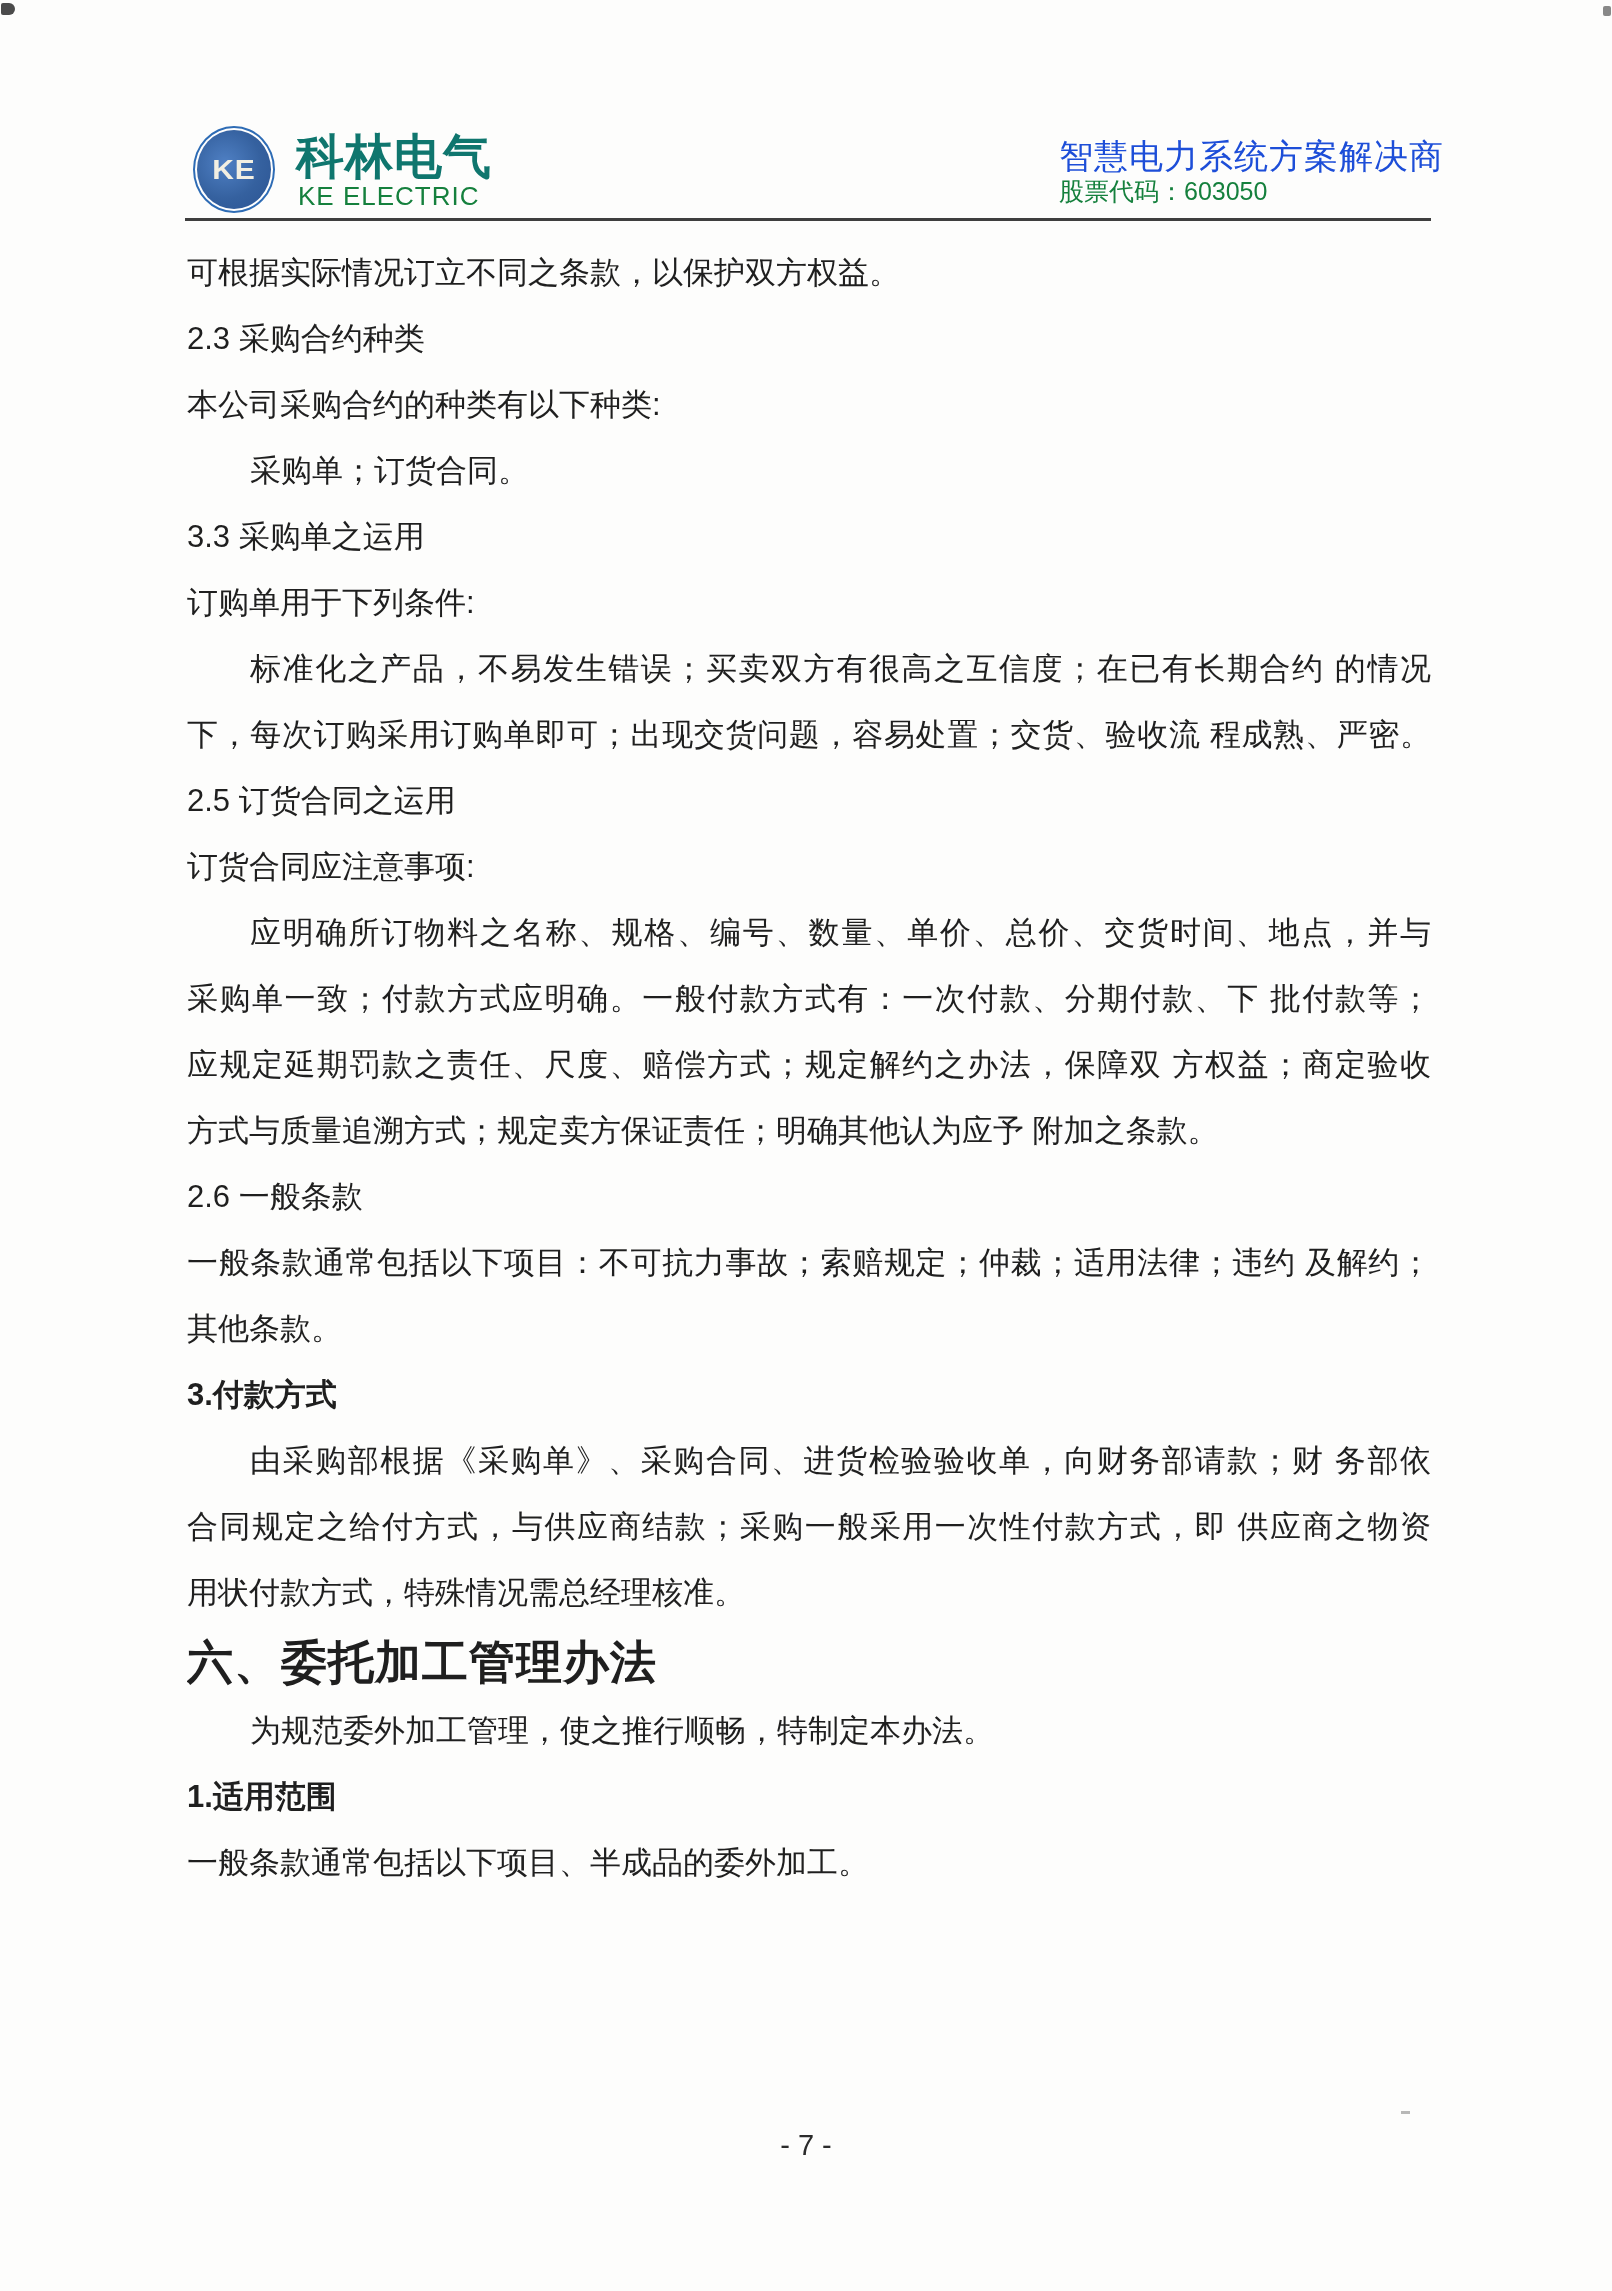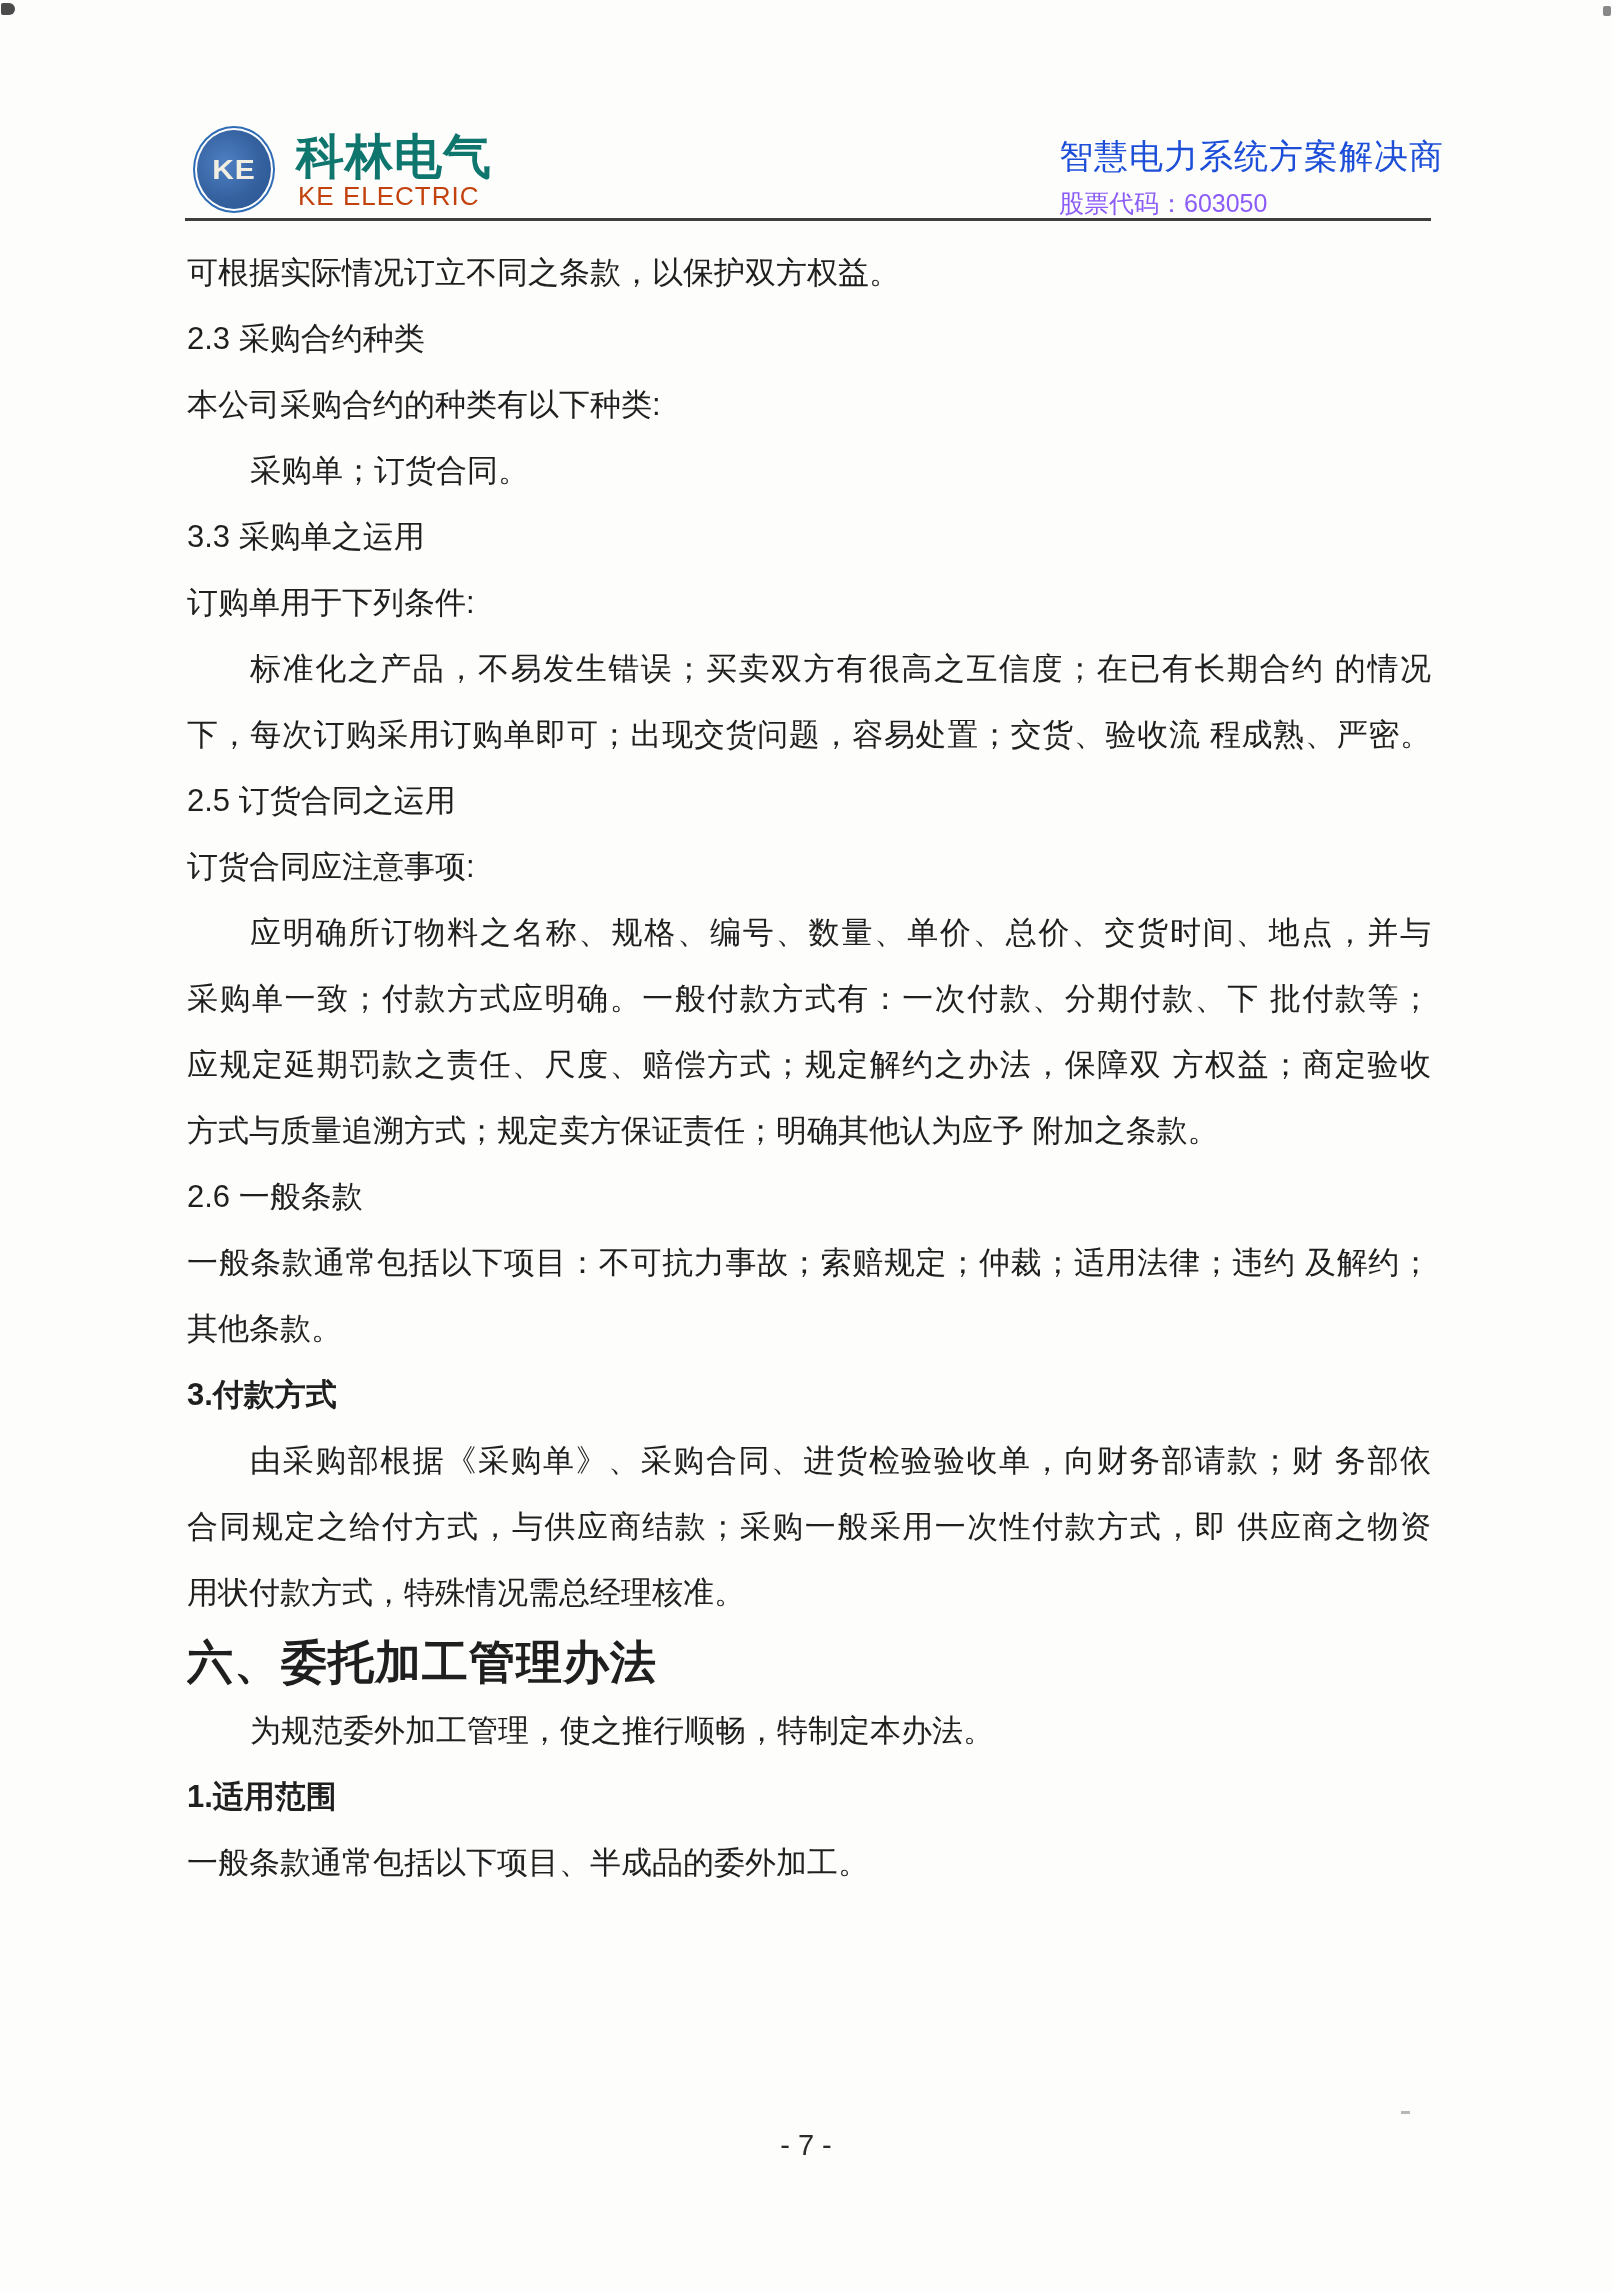--- a/index.html
+++ b/index.html
@@ -30,29 +30,29 @@
   .logo-badge .ke{
     color:#f2efe2;font-weight:bold;font-size:30px;letter-spacing:1px;
     transform:scaleY(.92);
   }
   .brand-cn{
     position:absolute;left:296px;top:125px;
     font-size:48px;font-weight:bold;color:#0f766e;letter-spacing:1px;
   }
   .brand-en{
     position:absolute;left:298px;top:181px;
-    font-size:26px;color:#c2410c;letter-spacing:1px;text-align:right;
+    font-size:26px;color:#15803d;letter-spacing:1px;text-align:right;
   }
   .tagline{
     position:absolute;left:1059px;top:134px;
     font-size:34px;color:#1d4ed8;letter-spacing:1px;
   }
   .stock{
-    position:absolute;left:1059px;top:187px;
-    font-size:25px;color:#8b5cf6;
+    position:absolute;left:1059px;top:175px;
+    font-size:25px;color:#15803d;
   }
   .header-rule{
     position:absolute;left:185px;top:218px;
     width:1246px;height:2.9px;background:#3e3e3e;
   }
   
   .doc-body{
     position:absolute;left:187px;top:240px;width:1244px;
   }
   .line{

